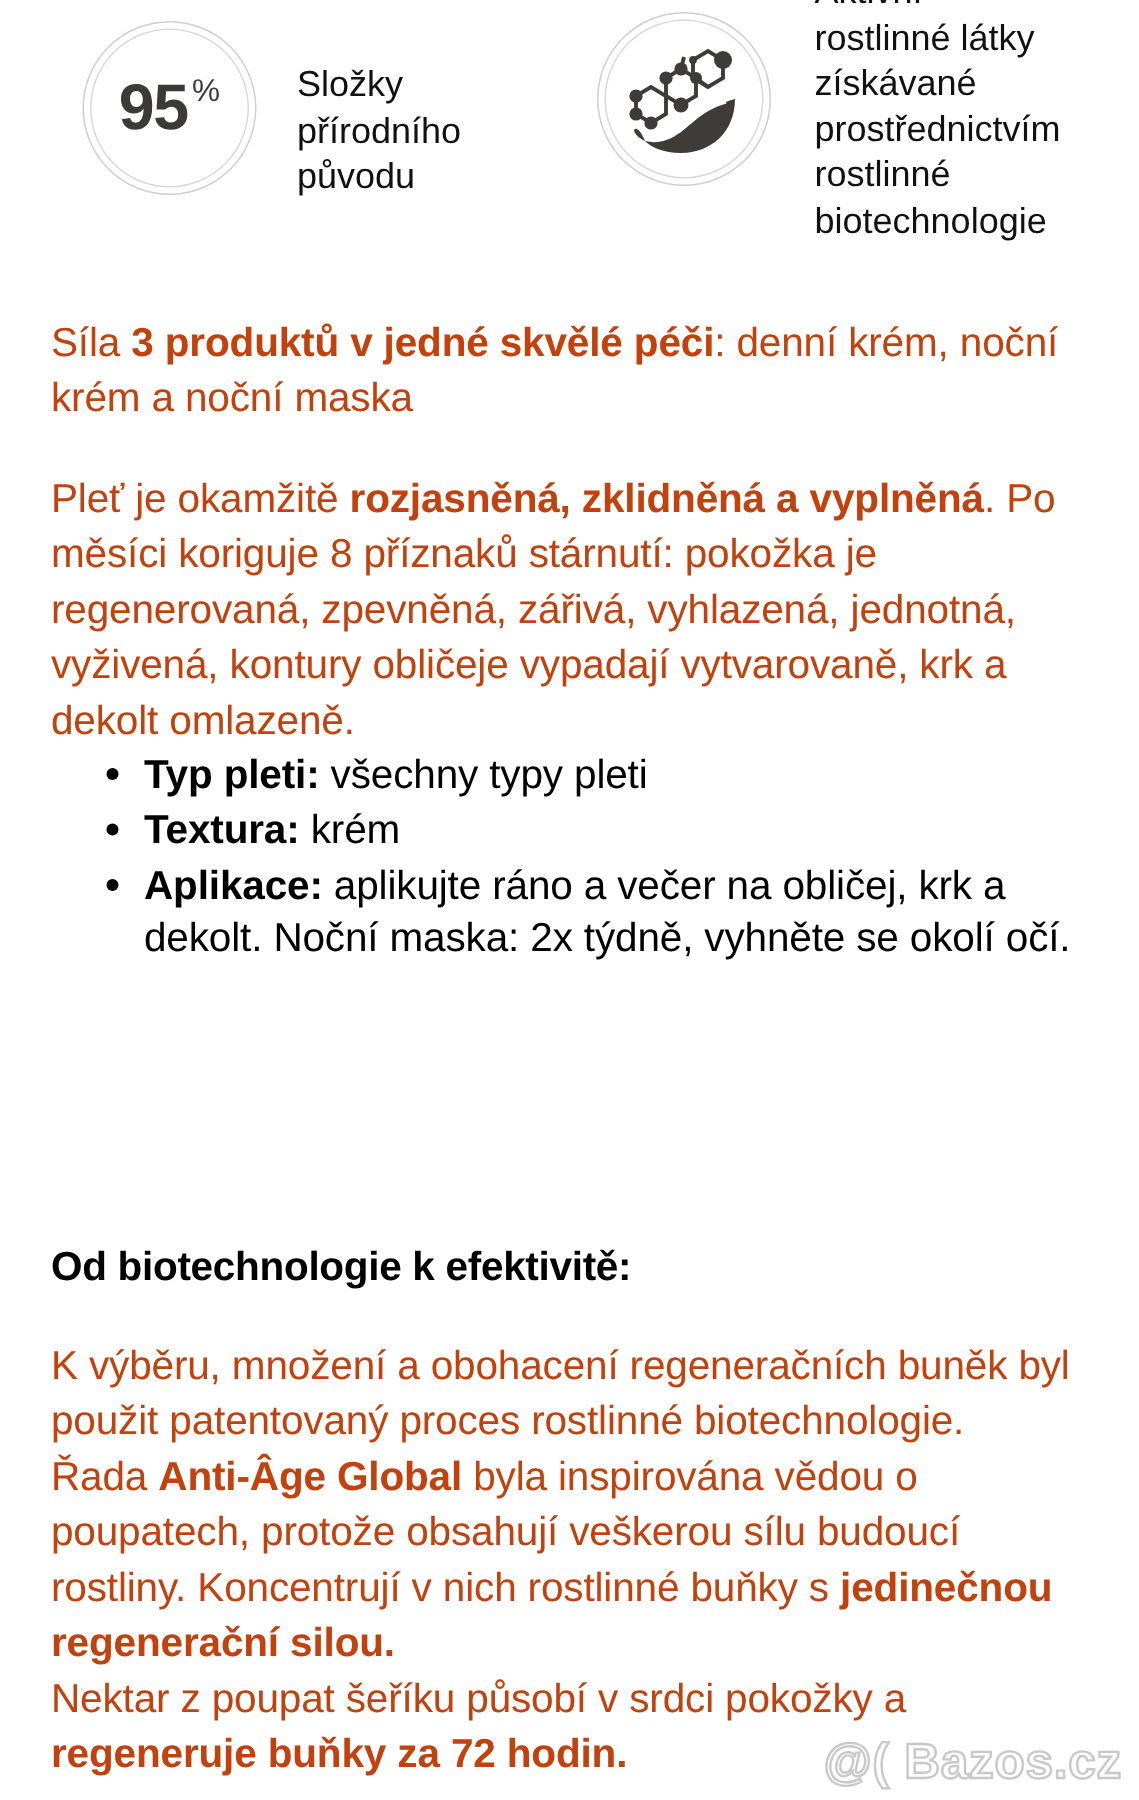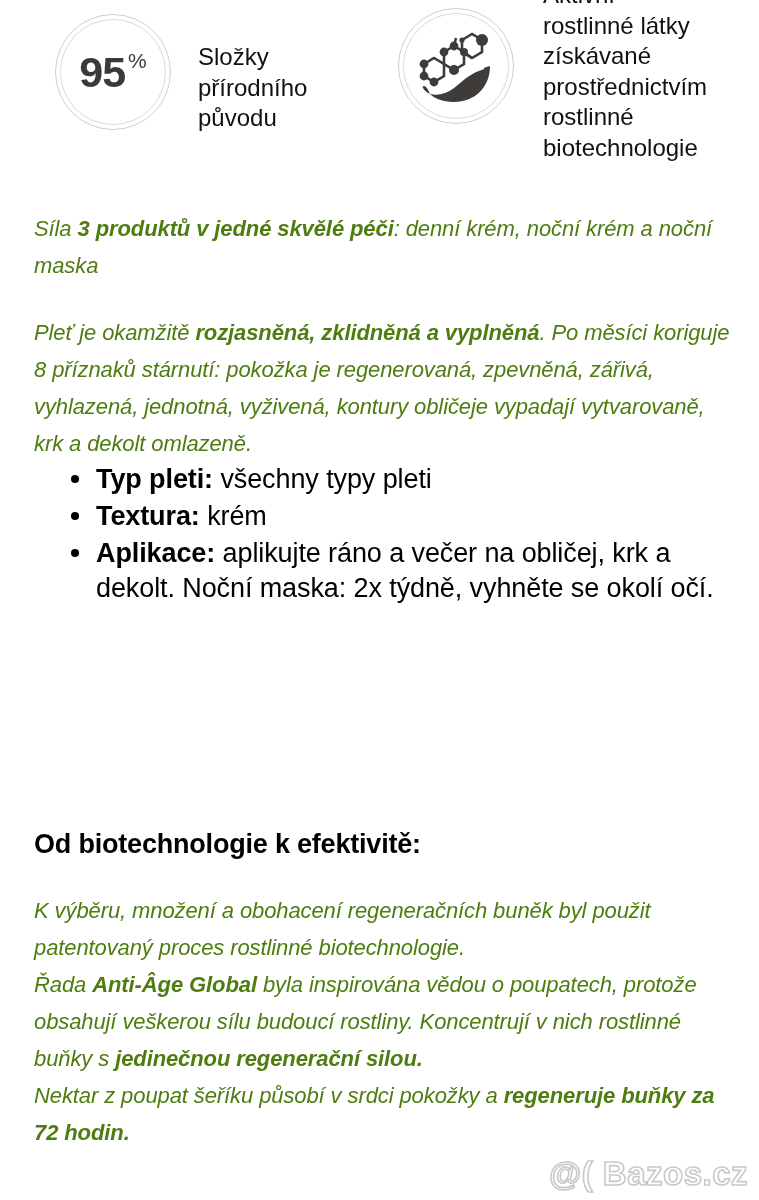--- a/index.html
+++ b/index.html
@@ -104,26 +104,25 @@
 
   
   .content {
     position: absolute;
     left: 34px;
     top: 210px;
     width: 700px;
   }
 
   .para {
-    font-size: 22px;
+    font-size: 27px;
     line-height: 37px;
-    color: #4d7c0f;
+    color: #c2410c;
     font-weight: 400;
     letter-spacing: -0.1px;
-    font-style: italic;
   }
   .para b { font-weight: 700; }
 
   .gap-sm { height: 30px; }
 
   .bullets {
     list-style: none;
     padding-left: 62px;
   }
   .bullets li {

